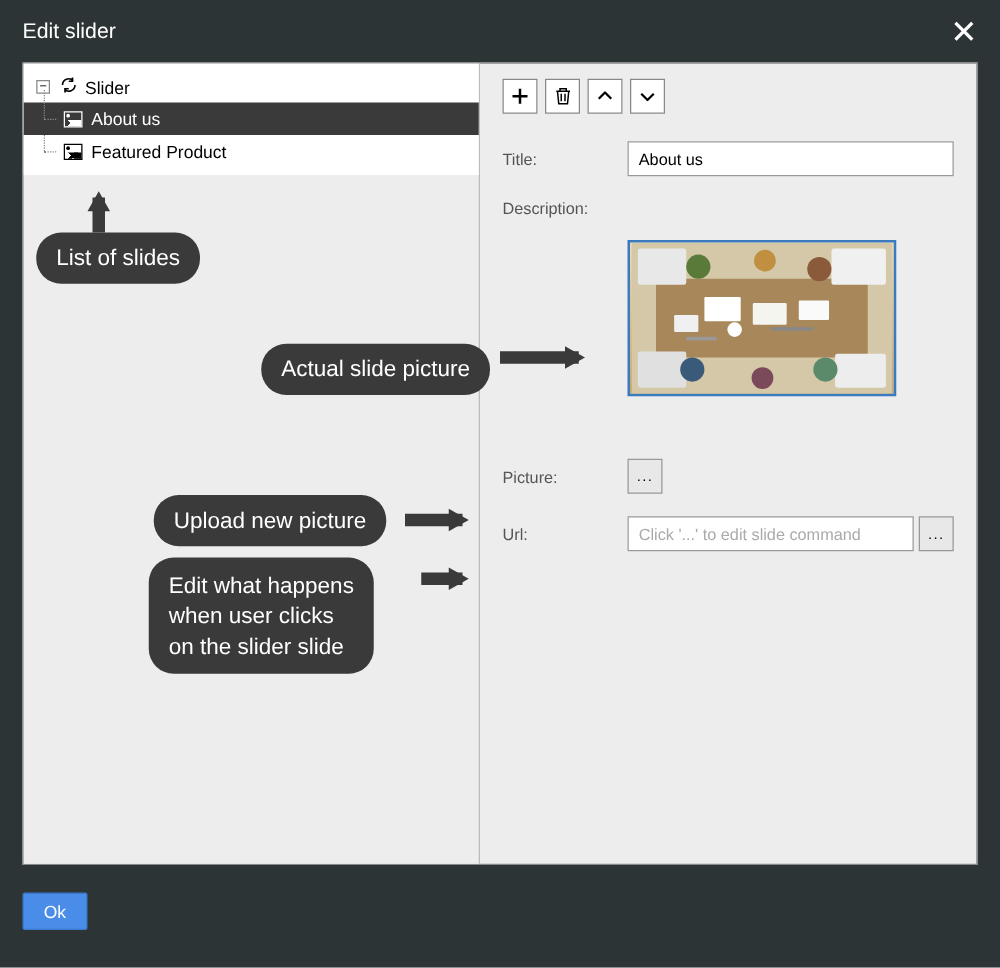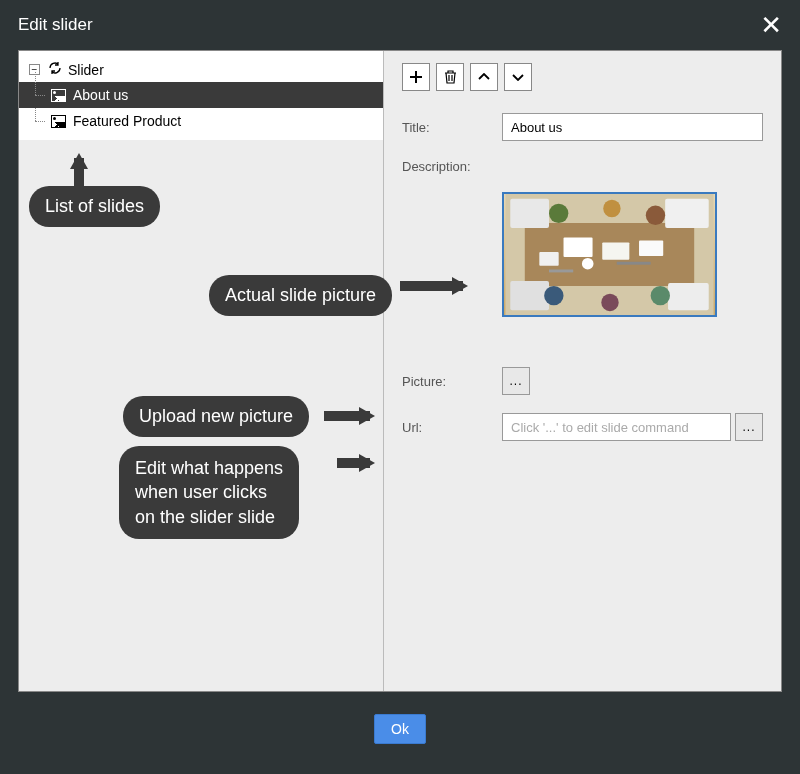--- a/index.html
+++ b/index.html
@@ -36,21 +36,21 @@
     .form-label { width: 100px; font-size: 13px; color: #555; }
     .form-input { flex: 1; height: 28px; border: 1px solid #999; padding: 0 8px; font-size: 13px; background: #fff; }
     .form-input::placeholder { color: #aaa; }
     
     .preview-img { width: 215px; height: 125px; border: 2px solid #3a7abf; margin-left: 100px; margin-bottom: 50px; position: relative; overflow: hidden; background: linear-gradient(#e8d9b5, #c9a86a); }
     .preview-img svg { width: 100%; height: 100%; }
     
     .input-with-btn { display: flex; flex: 1; gap: 4px; }
     .browse-btn { width: 28px; height: 28px; border: 1px solid #999; background: #e8e8e8; cursor: pointer; font-size: 12px; letter-spacing: 1px; }
     
-    .footer { display: flex; justify-content: center; padding: 10px 18px 14px 18px; }
+    .footer { display: flex; justify-content: flex-start; padding: 10px 18px 14px 18px; }
     .ok-btn { background: #4a8de8; color: #fff; border: 1px solid #3a7ad0; padding: 6px 16px; font-size: 14px; cursor: pointer; border-radius: 2px; }
     
     
     .callout { position: absolute; background: #3a3a3a; color: #fff; padding: 10px 16px; border-radius: 20px; font-size: 18px; z-index: 10; }
     .arrow { position: absolute; z-index: 10; }
     .arrow-right::after { content: ""; position: absolute; right: -2px; top: 50%; transform: translateY(-50%); border: 9px solid transparent; border-left: 16px solid #3a3a3a; }
     .arrow-right .shaft { position: absolute; height: 10px; background: #3a3a3a; top: 50%; transform: translateY(-50%); left: 0; right: 12px; }
     .arrow-up::after { content: ""; position: absolute; top: -2px; left: 50%; transform: translateX(-50%); border: 9px solid transparent; border-bottom: 16px solid #3a3a3a; }
     .arrow-up .shaft { position: absolute; width: 10px; background: #3a3a3a; left: 50%; transform: translateX(-50%); top: 12px; bottom: 0; }
   </style>

